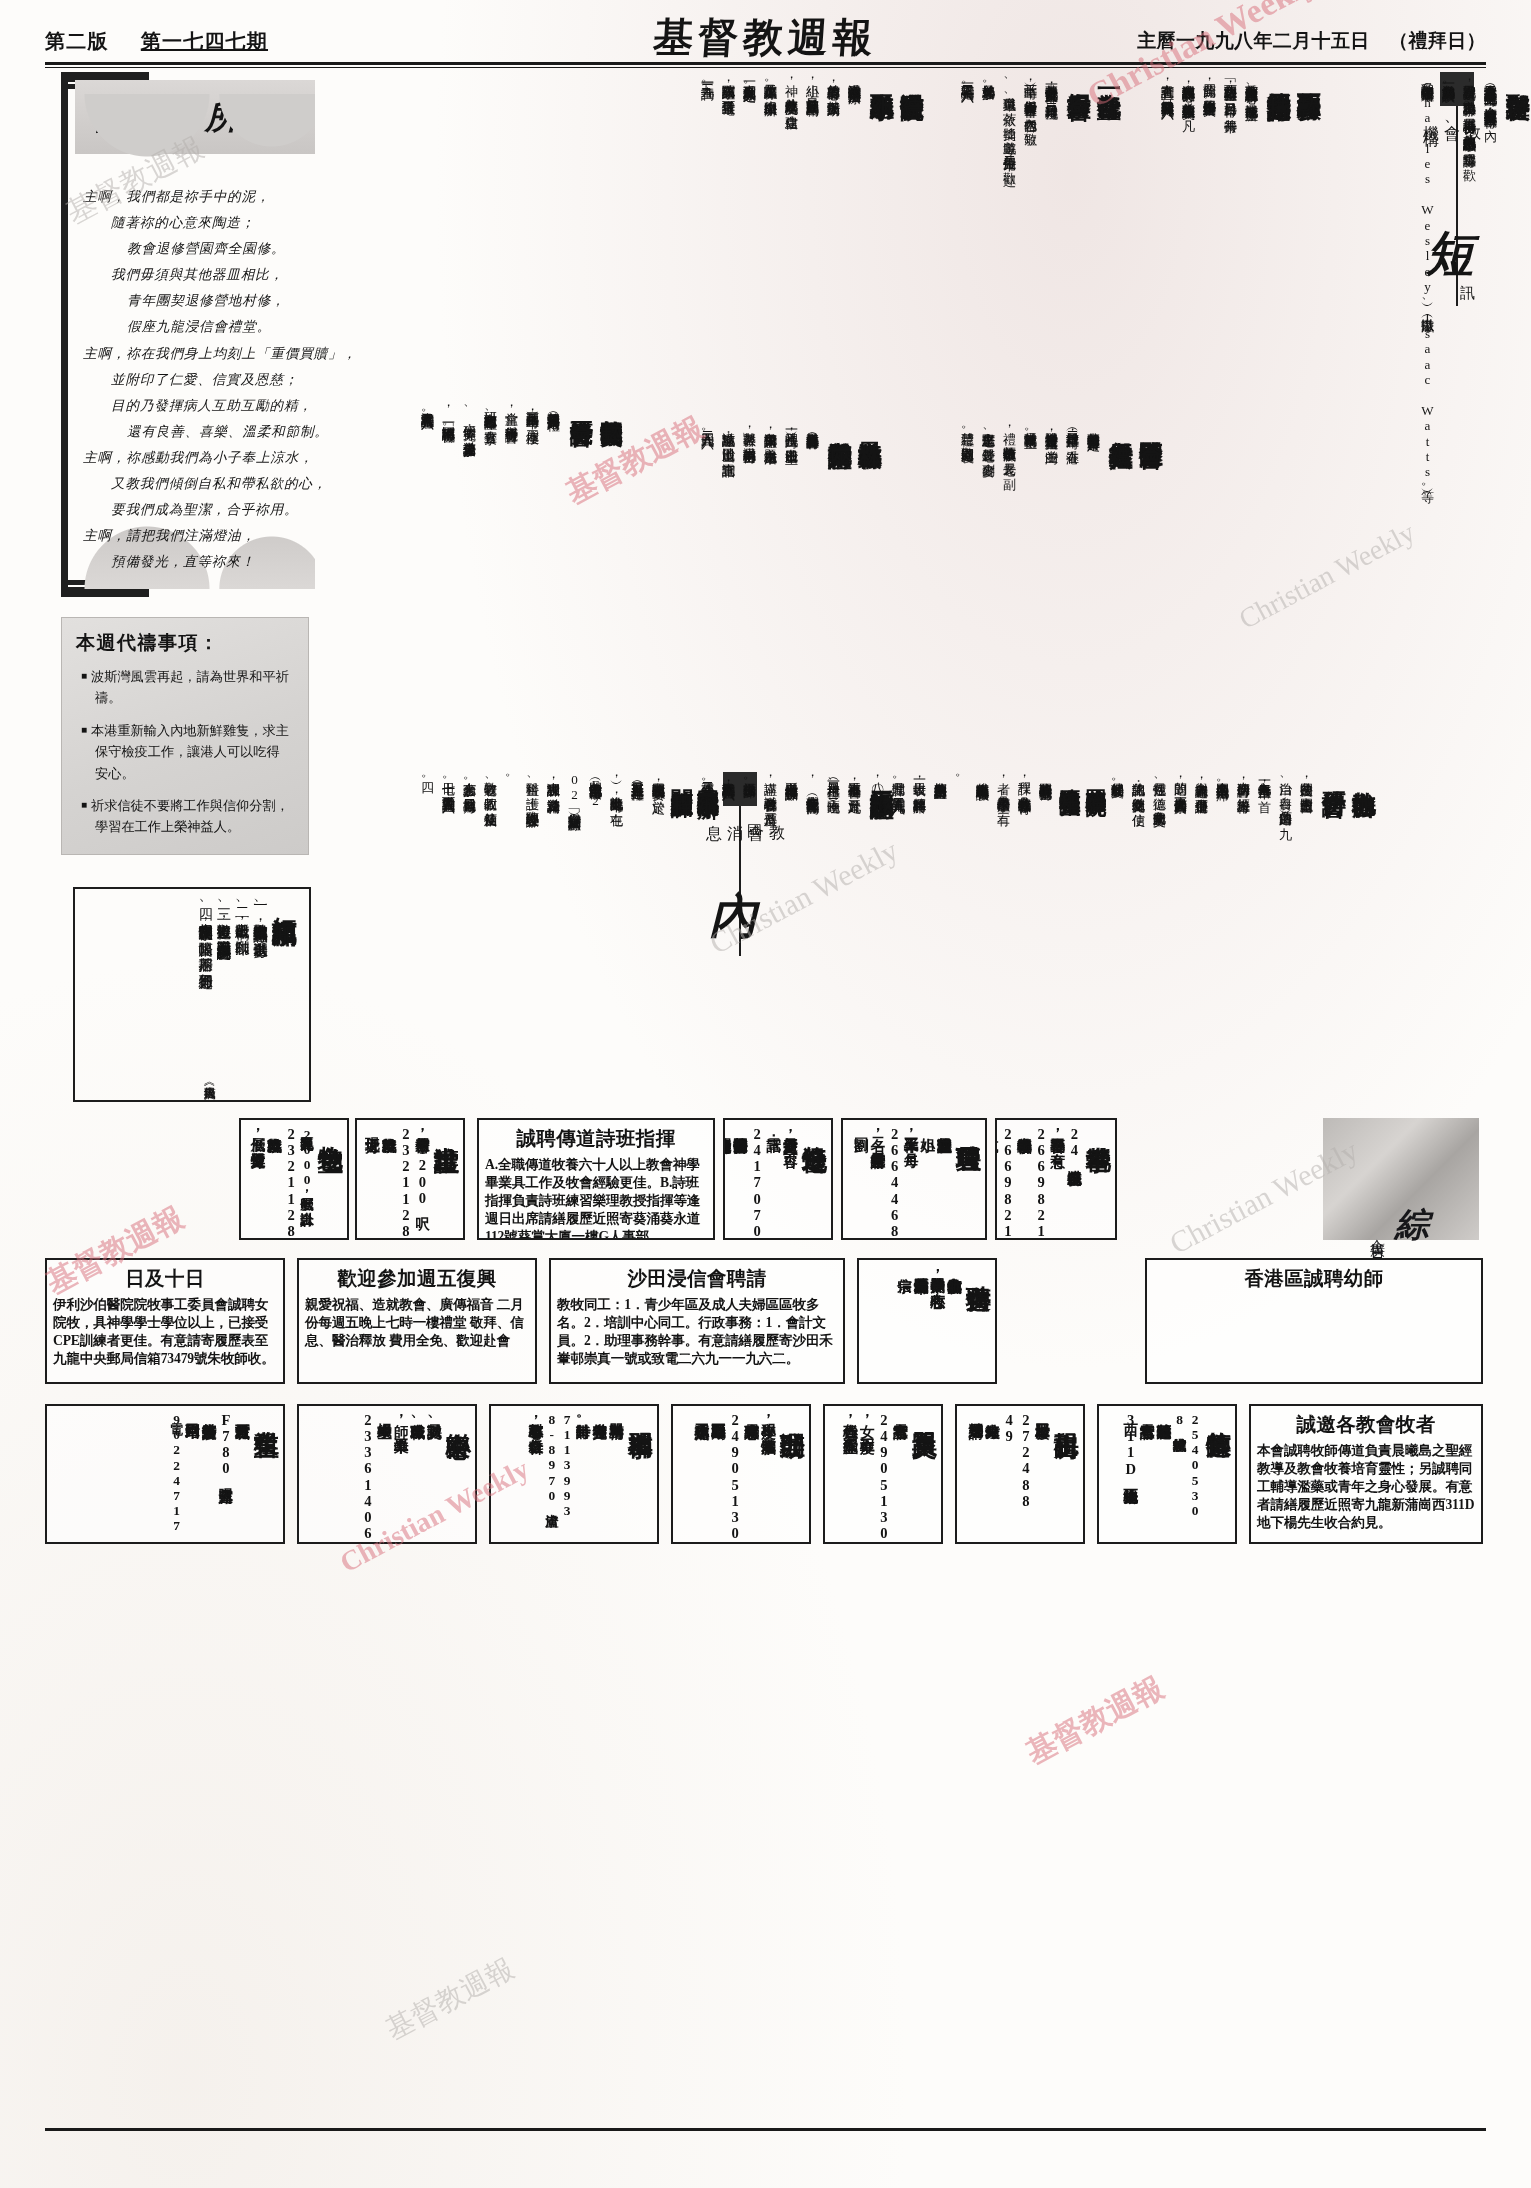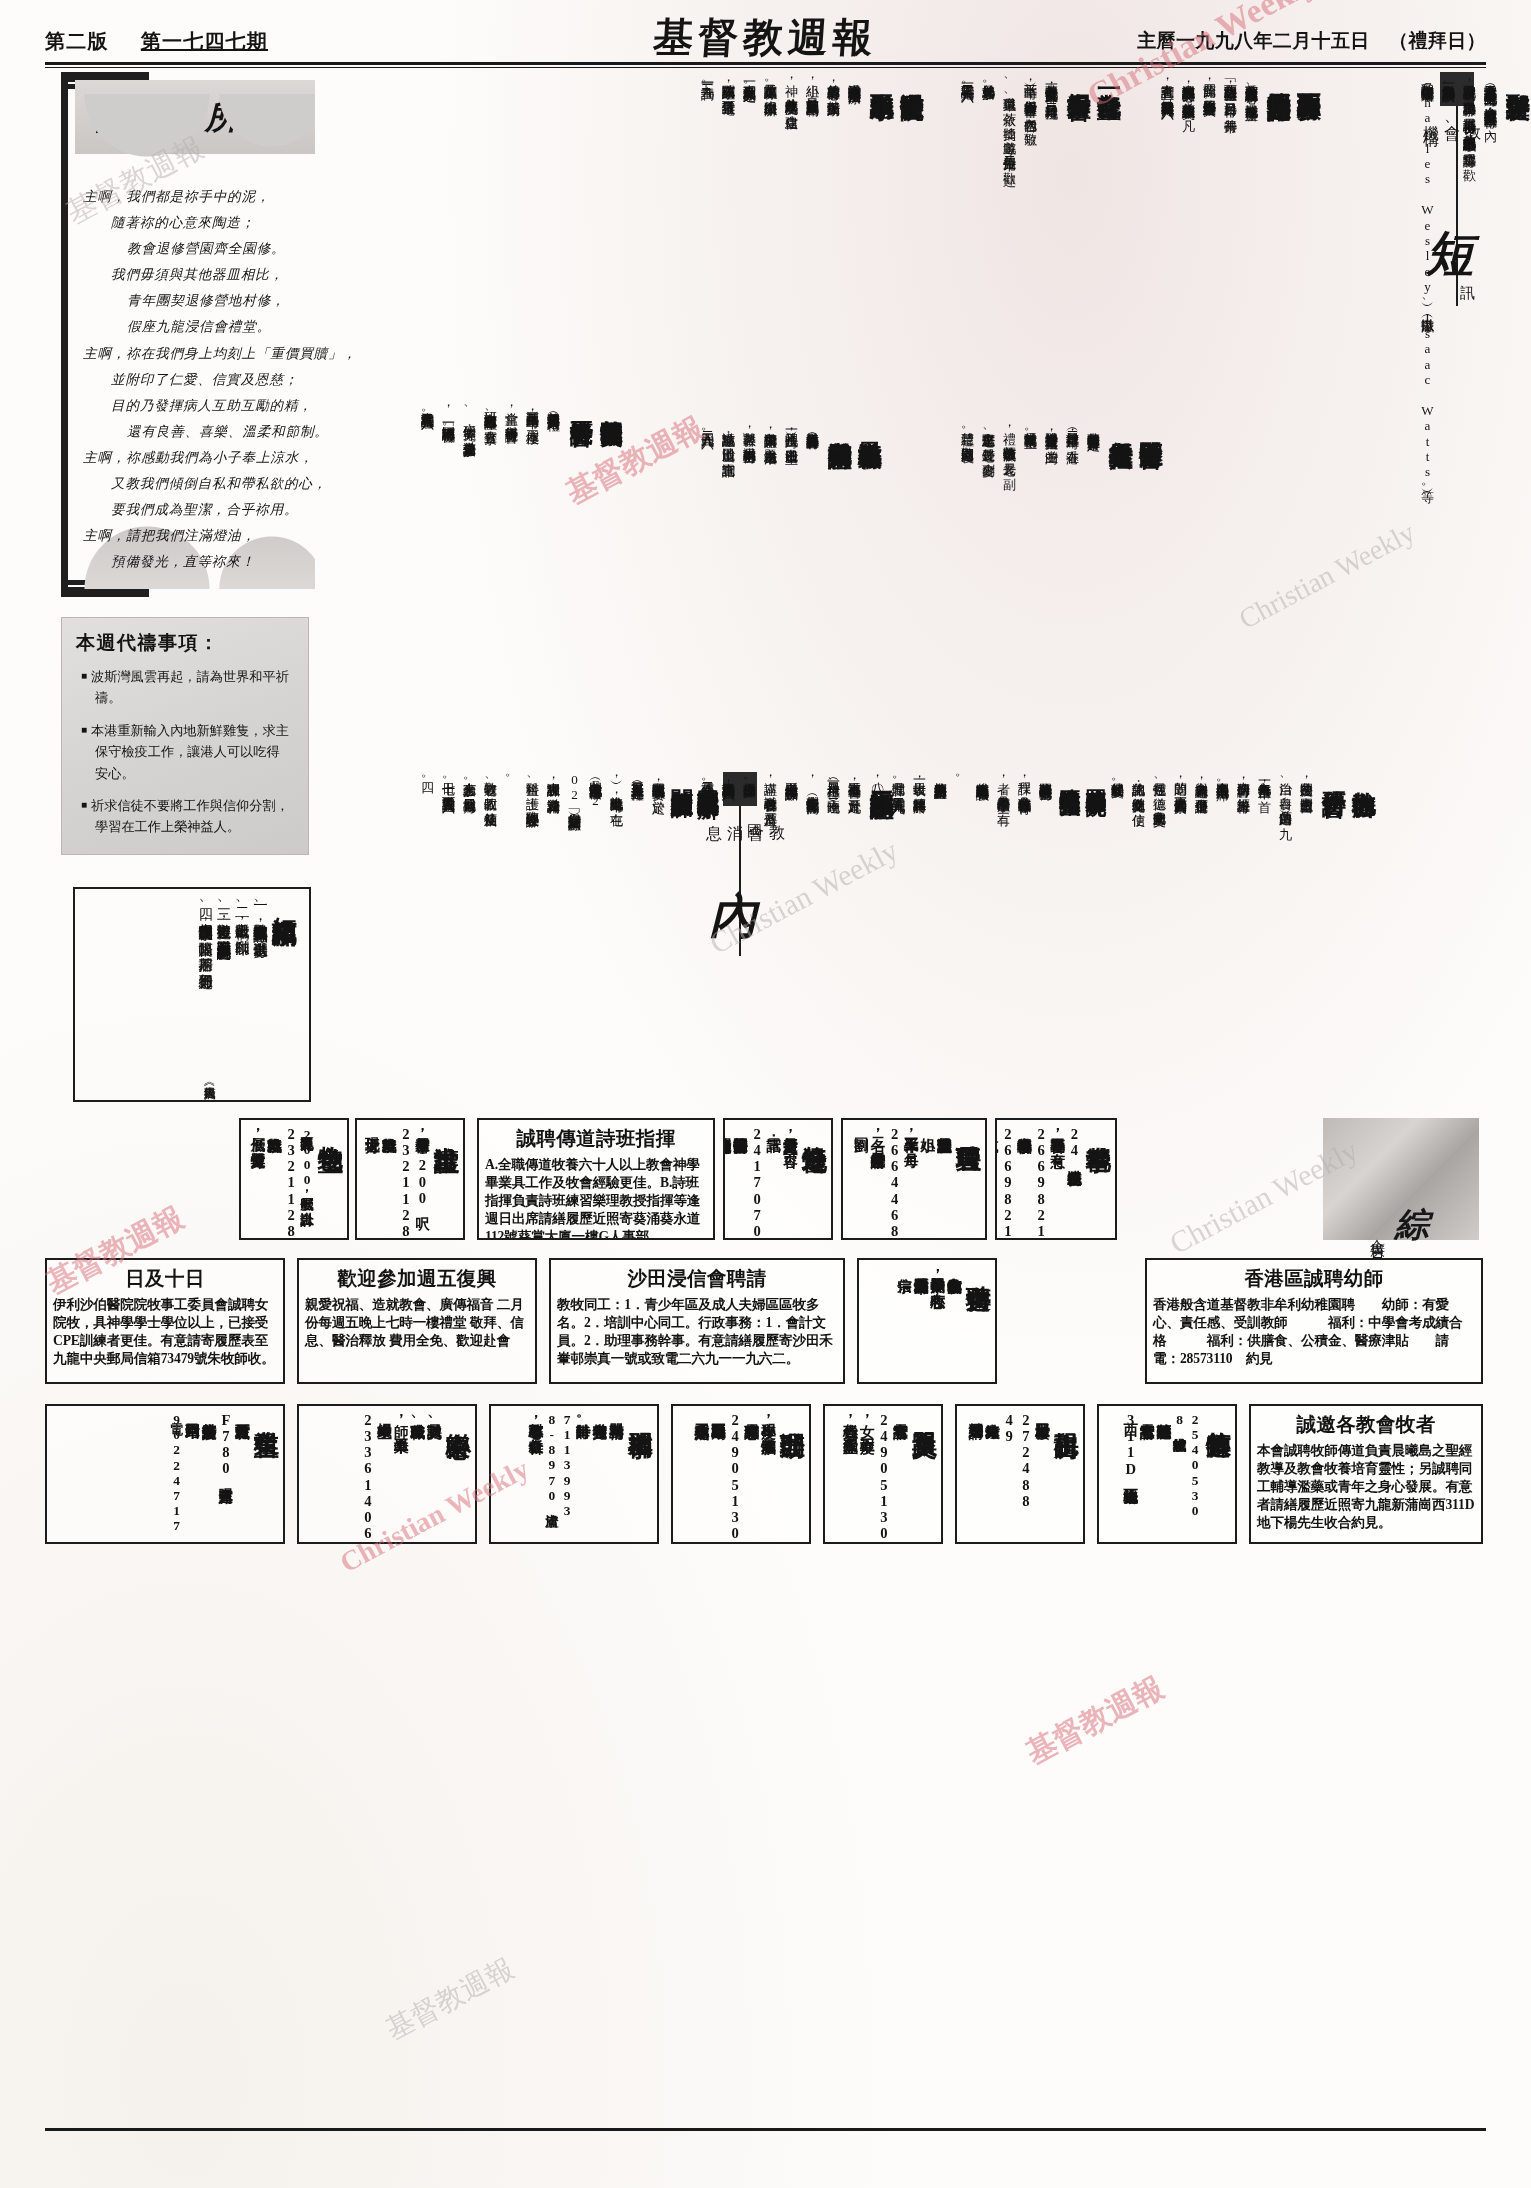--- a/index.html
+++ b/index.html
@@ -479,21 +479,20 @@
       </div>
       <div class="ad vert" style="left: 812px; top: 140px; width: 140px; height: 126px;">
         <div class="vtitle">聘女傳道</div>
         <div class="vline">中信會九樓洪牧師</div>
         <div class="vline">照教神學畢業，有心志牧</div>
         <div class="vline">女傳道工作旺角城市浸</div>
         <div class="vline">信宗</div>
       </div>
       <div class="ad" style="left: 1100px; top: 140px; width: 338px; height: 126px;">
         <div class="adtitle">香港區誠聘幼師</div>
-        <div class="adbody">香港般含道基督教非牟利幼稚園聘　　幼師：有愛心、責任感、受訓教師　　　福利：中學會考成績合格　　　福利：供膳食、公積金、醫療津貼　　請電：28573110　約見</div>
       </div>
       <div class="ad vert" style="left: 0px; top: 286px; width: 240px; height: 140px;">
         <div class="vtitle">業主租售</div>
         <div class="vline">汀角村西班牙式</div>
         <div class="vline">F780呎連露台</div>
         <div class="vline">新裝修設備齊全</div>
         <div class="vline">站車到門口</div>
         <div class="vline sm">電90224717蘇先生請全</div>
       </div>
       <div class="ad vert" style="left: 252px; top: 286px; width: 180px; height: 140px;">

